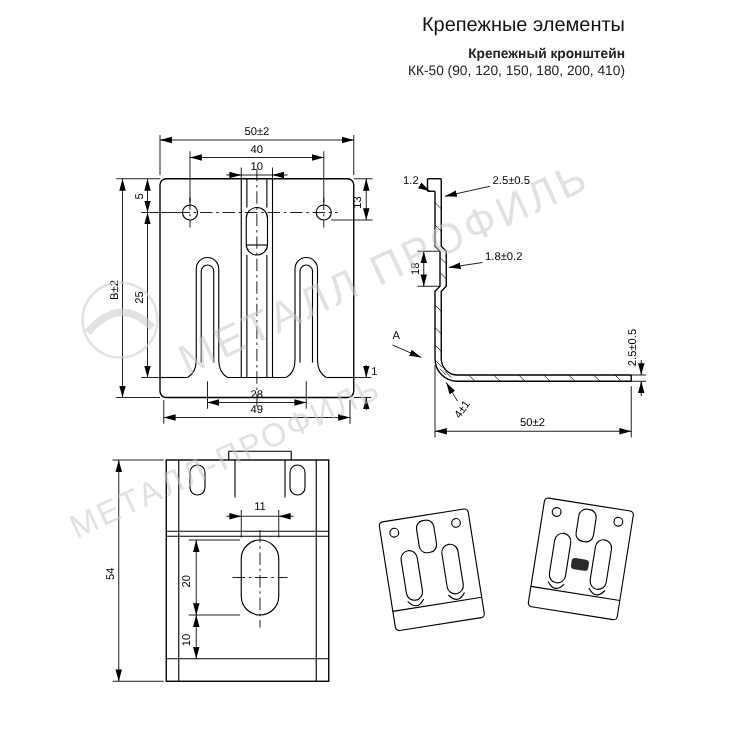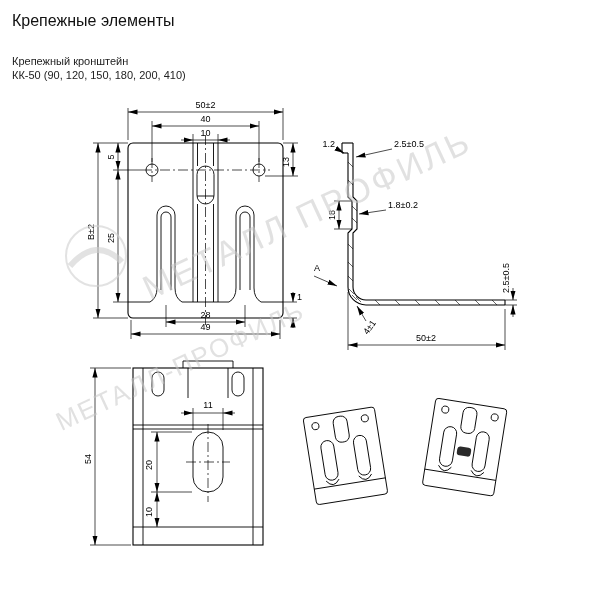--- a/index.html
+++ b/index.html
@@ -1,20 +1,20 @@
 <!DOCTYPE html>
 <html><head>
 <meta charset="utf-8">
 <style>
   html,body{margin:0;padding:0;background:#ffffff;}
   .page{position:relative;width:600px;height:600px;background:#fff;overflow:hidden;
         font-family:"Liberation Sans",sans-serif;color:#000;}
-  .header{position:absolute;top:0;left:12px;width:500px;text-align:left;z-index:3;}
+  .header{position:absolute;top:0;left:0;width:500px;text-align:right;z-index:3;}
   .title{margin-top:12px;font-size:16px;color:#111;}
-  .subtitle{margin-top:25px;font-size:11px;color:#222;}
+  .subtitle{margin-top:7px;font-size:11px;color:#222;font-weight:bold;}
   .model{margin-top:2px;font-size:11px;color:#222;}
   svg{position:absolute;top:0;left:0;z-index:1;}
   svg text{font-family:"Liberation Sans",sans-serif;font-size:9px;fill:#000;}
   .outline{stroke:#000;stroke-width:1.1;fill:none;}
   .thin{stroke:#000;stroke-width:0.9;fill:none;}
   .dim{stroke:#000;stroke-width:0.7;fill:none;}
   .ctr{stroke:#000;stroke-width:0.7;fill:none;stroke-dasharray:10 3 2 3;}
   .hatch{stroke:#000;stroke-width:0.6;fill:none;}
   .wm{fill:#c9c9c9;opacity:0.55;}
   .wmline{stroke:#cfcfcf;fill:none;opacity:0.6;}

